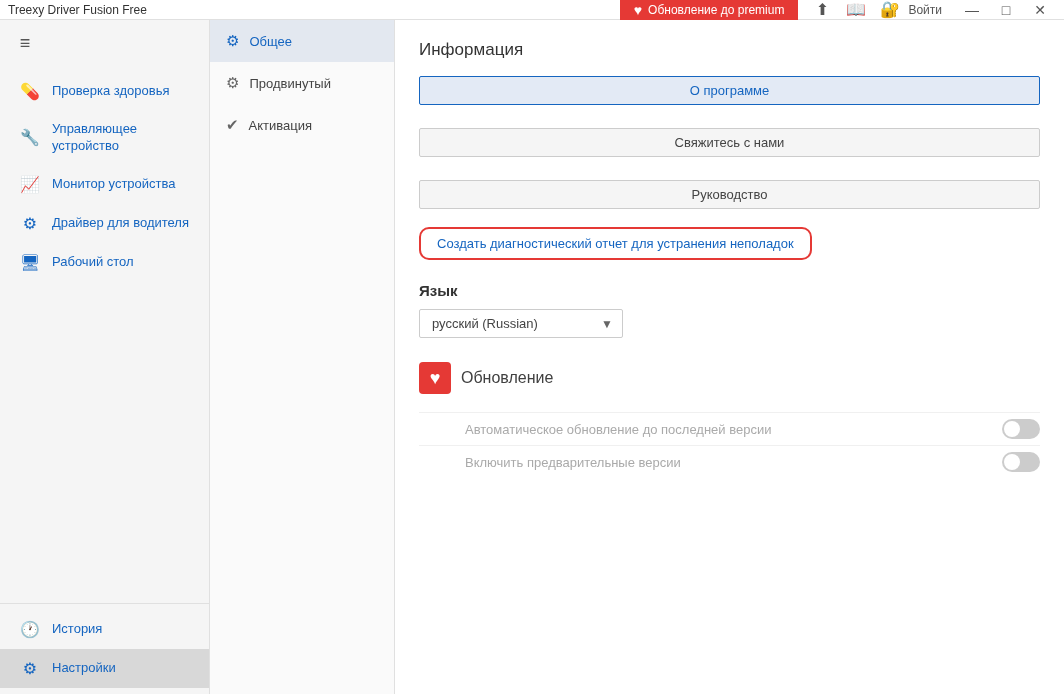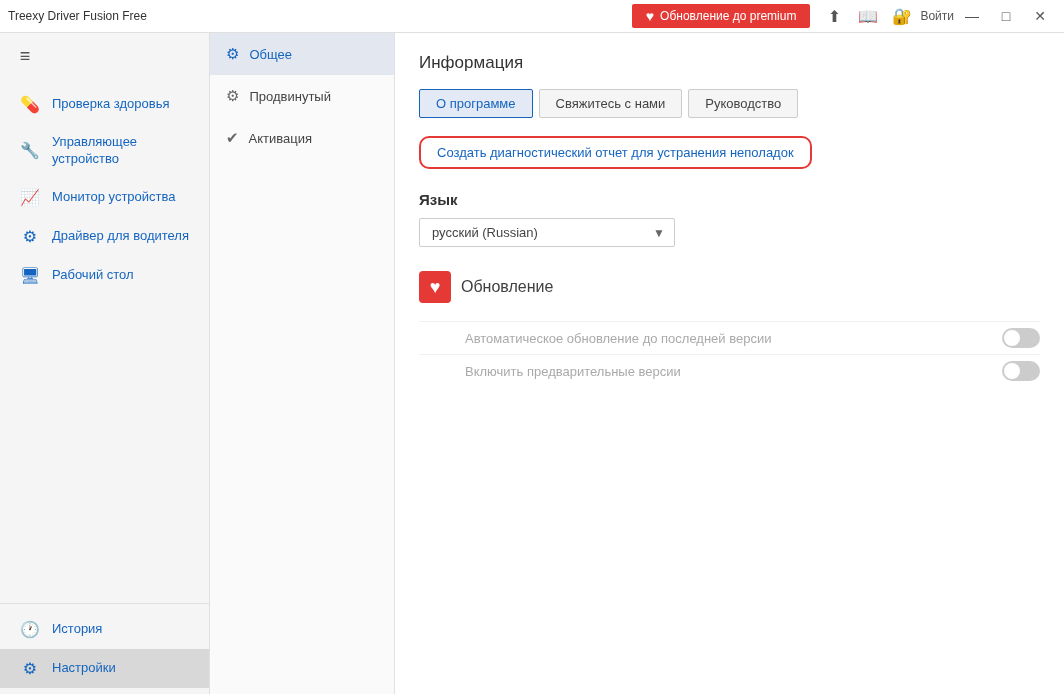--- a/index.html
+++ b/index.html
@@ -13,21 +13,21 @@
       display: flex;
       flex-direction: column;
     }
 
     
     .titlebar {
       display: flex;
       align-items: center;
       background: #fff;
       border-bottom: 1px solid #e0e0e0;
-      height: 33px;
+      height: 20px;
       padding: 0 8px;
       flex-shrink: 0;
     }
     .titlebar-title {
       font-size: 12px;
       color: #333;
       flex: 1;
     }
     .titlebar-premium {
       background: #e53935;
@@ -167,22 +167,23 @@
     .content-title {
       font-size: 17px;
       font-weight: 400;
       color: #333;
       margin-bottom: 16px;
     }
 
     
     .tabs {
       display: flex;
-      gap: 6px;
+      gap: 23px;
       margin-bottom: 18px;
+      flex-direction: column;
     }
     .tab-btn {
       padding: 6px 16px;
       border: 1px solid #ccc;
       background: #f5f5f5;
       color: #444;
       font-size: 13px;
       cursor: pointer;
       border-radius: 2px;
     }
@@ -220,21 +221,21 @@
     .language-select {
       appearance: none;
       -webkit-appearance: none;
       padding: 6px 36px 6px 12px;
       border: 1px solid #ccc;
       border-radius: 2px;
       font-size: 13px;
       color: #444;
       background: #fff;
       cursor: pointer;
-      width: 256px;
+      width: 204px;
     }
     .select-arrow {
       position: absolute;
       right: 10px;
       top: 50%;
       transform: translateY(-50%);
       pointer-events: none;
       color: #666;
       font-size: 12px;
     }
@@ -302,21 +303,21 @@
 <div class="titlebar">
   <span class="titlebar-title">Treexy Driver Fusion Free</span>
   <div class="titlebar-premium">
     <span class="heart-icon">♥</span>
     <span>Обновление до premium</span>
   </div>
   <div class="titlebar-actions">
     <div class="titlebar-icon-btn">⬆</div>
     <div class="titlebar-icon-btn">📖</div>
     <div class="titlebar-icon-btn">🔐</div>
-    <span style="font-size:12px;color:#555;cursor:pointer;">Войти</span>
+    <span style="font-size:12px;color:#555;margin-right:12px;cursor:pointer;">Войти</span>
     <button class="titlebar-btn">—</button>
     <button class="titlebar-btn">□</button>
     <button class="titlebar-btn close">✕</button>
   </div>
 </div>
 
 <div class="main-layout">
 
   <div class="sidebar">
     <div class="sidebar-menu-btn">

